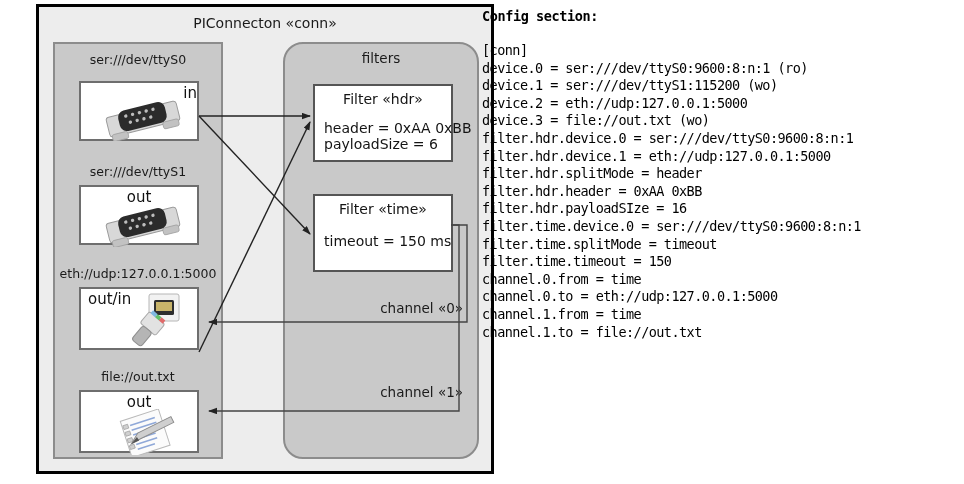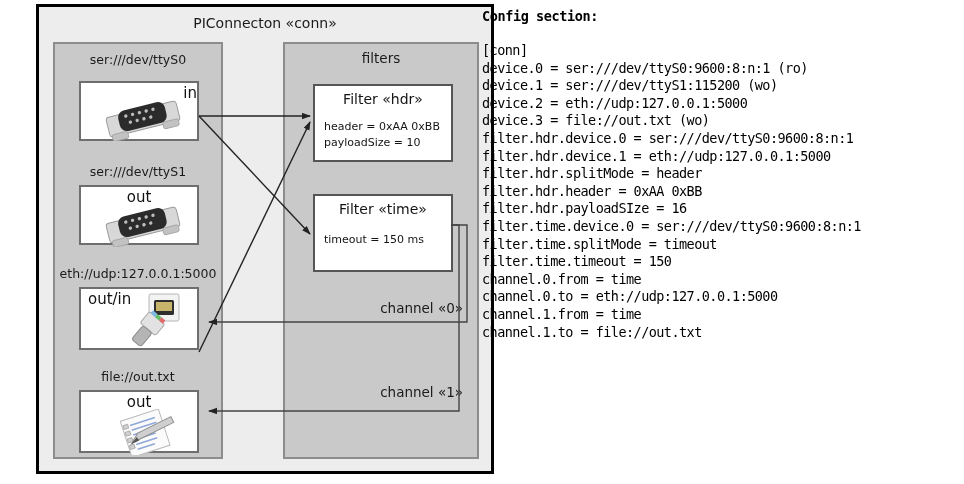--- a/index.html
+++ b/index.html
@@ -48,20 +48,21 @@
     left: 14px;
     top: 35px;
     width: 170px;
     height: 417px;
   }
   #filters-panel {
     left: 244px;
     top: 35px;
     width: 196px;
     height: 417px;
+    border-radius: 20px;
   }
   .panel-title {
     position: absolute;
     left: 0;
     top: 6px;
     width: 100%;
     text-align: center;
     font-size: 13.5px;
     color: #1a1a1a;
   }
@@ -99,21 +100,21 @@
     left: 0;
     top: 5px;
     width: 100%;
     text-align: center;
     font-size: 14px;
     color: #141414;
   }
   .filter-prop {
     position: absolute;
     left: 9px;
-    font-size: 11px;
+    font-size: 14px;
     color: #141414;
     white-space: nowrap;
   }
 
   
   .channel-label {
     position: absolute;
     font-size: 13.5px;
     color: #1a1a1a;
     white-space: nowrap;
@@ -256,21 +257,21 @@
       </svg>
     </div>
   </div>
 
   <div id="filters-panel" class="panel">
     <div class="panel-title">filters</div>
 
     <div class="filter-box" style="left:28px; top:40px; width:140px; height:78px;">
       <div class="filter-title">Filter «hdr»</div>
       <div class="filter-prop" style="top:34px;">header = 0xAA 0xBB</div>
-      <div class="filter-prop" style="top:50px;">payloadSize = 10</div>
+      <div class="filter-prop" style="top:50px;">payloadSize = 6</div>
     </div>
 
     <div class="filter-box" style="left:28px; top:150px; width:140px; height:78px;padding-left:8px;">
       <div class="filter-title">Filter «time»</div>
       <div class="filter-prop" style="top:37px;">timeout = 150 ms</div>
     </div>
 
     <div class="channel-label" style="right:14px; top:256px;">channel «0»</div>
     <div class="channel-label" style="right:14px; top:340px;">channel «1»</div>
   </div>

